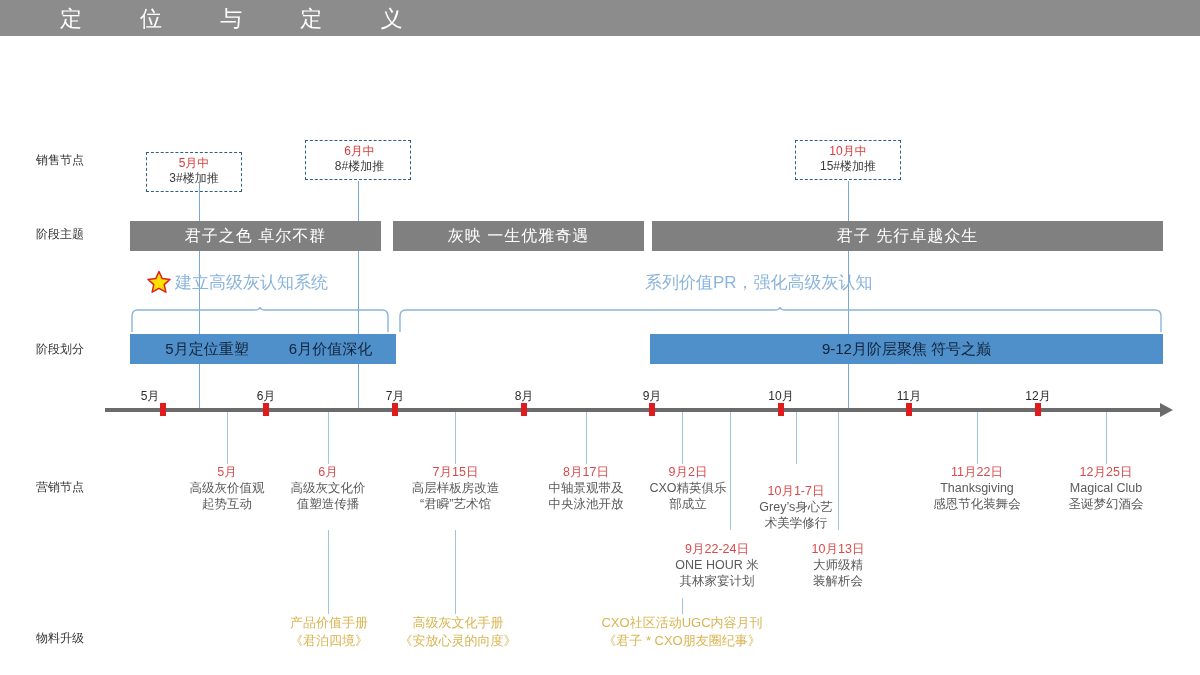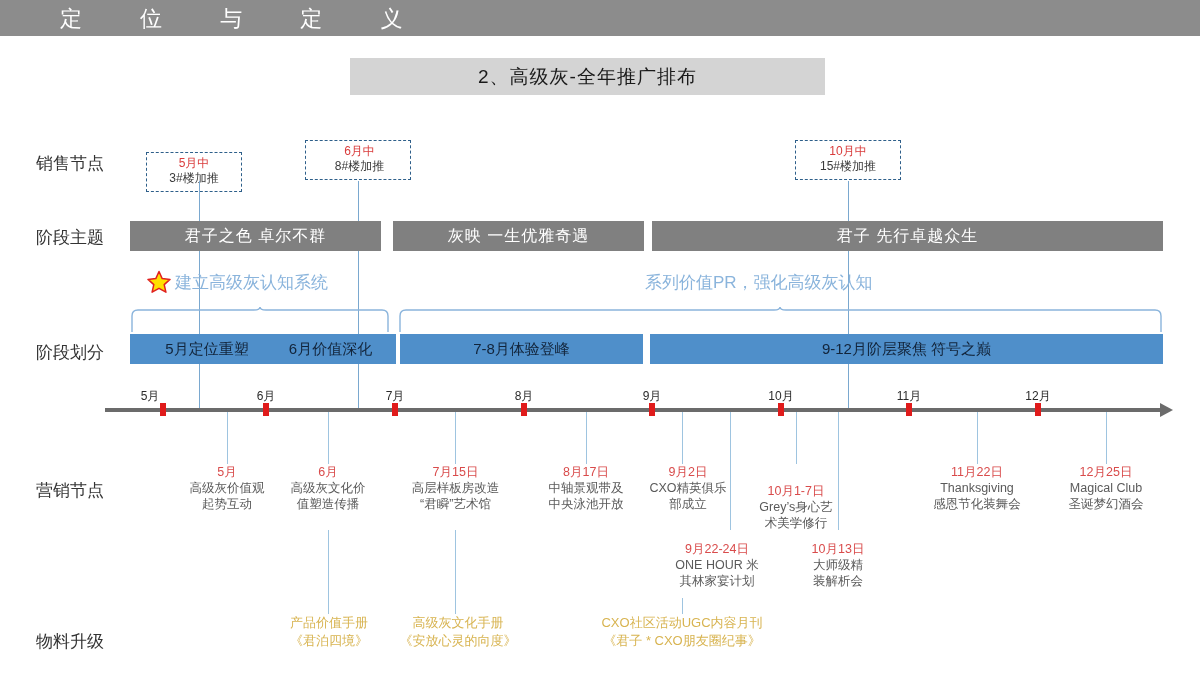--- a/index.html
+++ b/index.html
@@ -26,21 +26,21 @@
   
   .slide-title{
     position:absolute;left:350px;top:58px;width:475px;height:37px;
     background:#d4d4d4;color:#1a1a1a;
     font-size:19px;display:flex;align-items:center;justify-content:center;
     letter-spacing:1px;
   }
 
   
   .row-label{
-    position:absolute;color:#333333;font-size:17px;white-space:nowrap;
+    position:absolute;color:#333333;font-size:12px;white-space:nowrap;
   }
 
   
   .sales-box{
     position:absolute;
     border:1.6px dashed #2e5f8a;
     background:#ffffff;
     text-align:center;
     padding:3px 6px 4px 6px;
     box-sizing:border-box;
@@ -104,21 +104,20 @@
   }
 </style>
 </head>
 <body>
 
 <div id="canvas">
 
   <div class="header-band"></div>
   <div class="header-title">定 位 与 定 义</div>
 
-  <div class="slide-title">2、高级灰-全年推广排布</div>
 
   <div class="row-label" style="left:36px;top:152px;">销售节点</div>
   <div class="row-label" style="left:36px;top:226px;">阶段主题</div>
   <div class="row-label" style="left:36px;top:341px;">阶段划分</div>
   <div class="row-label" style="left:36px;top:479px;">营销节点</div>
   <div class="row-label" style="left:36px;top:630px;">物料升级</div>
 
   <div class="sales-box" style="left:146px;top:152px;width:96px;height:40px;">
     <div class="d">5月中</div>
     <div class="t">3#楼加推</div>
@@ -148,21 +147,20 @@
 
   <svg class="bracket" style="left:130px;top:307px;width:260px;height:26px;" viewBox="0 0 260 26" preserveAspectRatio="none">
     <path d="M2,25 L2,9 Q2,3 8,3 L124,3 Q130,3 130,0 Q130,3 136,3 L252,3 Q258,3 258,9 L258,25" fill="none" stroke="#8ab4dc" stroke-width="1.4"></path>
   </svg>
   <svg class="bracket" style="left:398px;top:307px;width:765px;height:26px;" viewBox="0 0 765 26" preserveAspectRatio="none">
     <path d="M2,25 L2,9 Q2,3 8,3 L376,3 Q382,3 382,0 Q382,3 388,3 L757,3 Q763,3 763,9 L763,25" fill="none" stroke="#8ab4dc" stroke-width="1.4"></path>
   </svg>
 
   <div class="phase-bar" style="left:130px;top:334px;width:154px;">5月定位重塑</div>
   <div class="phase-bar" style="left:265px;top:334px;width:131px;">6月价值深化</div>
-  <div class="phase-bar" style="left:400px;top:334px;width:243px;">7-8月体验登峰</div>
   <div class="phase-bar" style="left:650px;top:334px;width:513px;">9-12月阶层聚焦 符号之巅</div>
 
   <div class="axis-line"></div>
   <div class="axis-arrow"></div>
 
   <div class="tick" style="left:160px;"></div>
   <div class="tick" style="left:263px;"></div>
   <div class="tick" style="left:392px;"></div>
   <div class="tick" style="left:521px;"></div>
   <div class="tick" style="left:649px;"></div>

